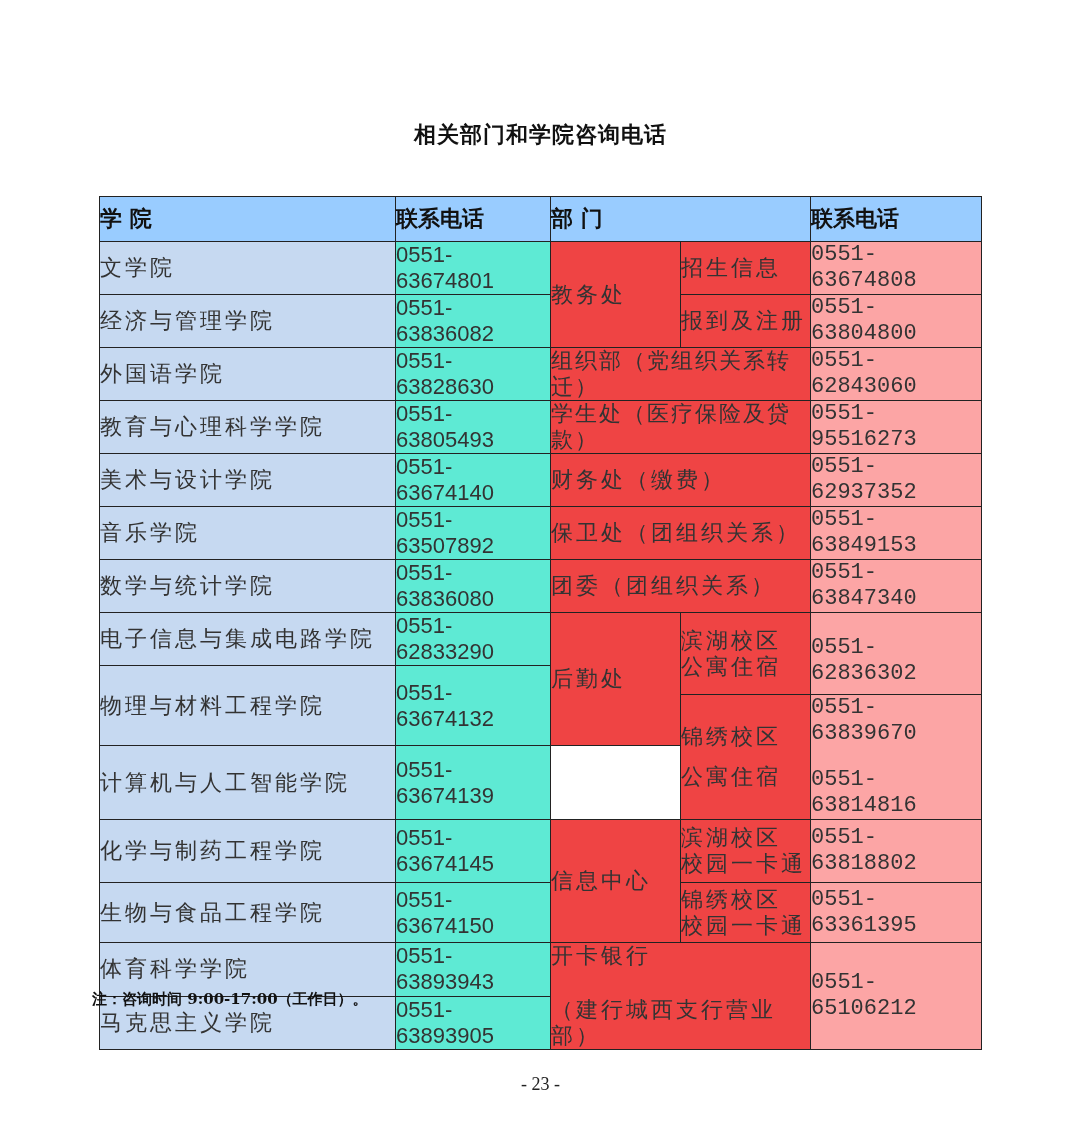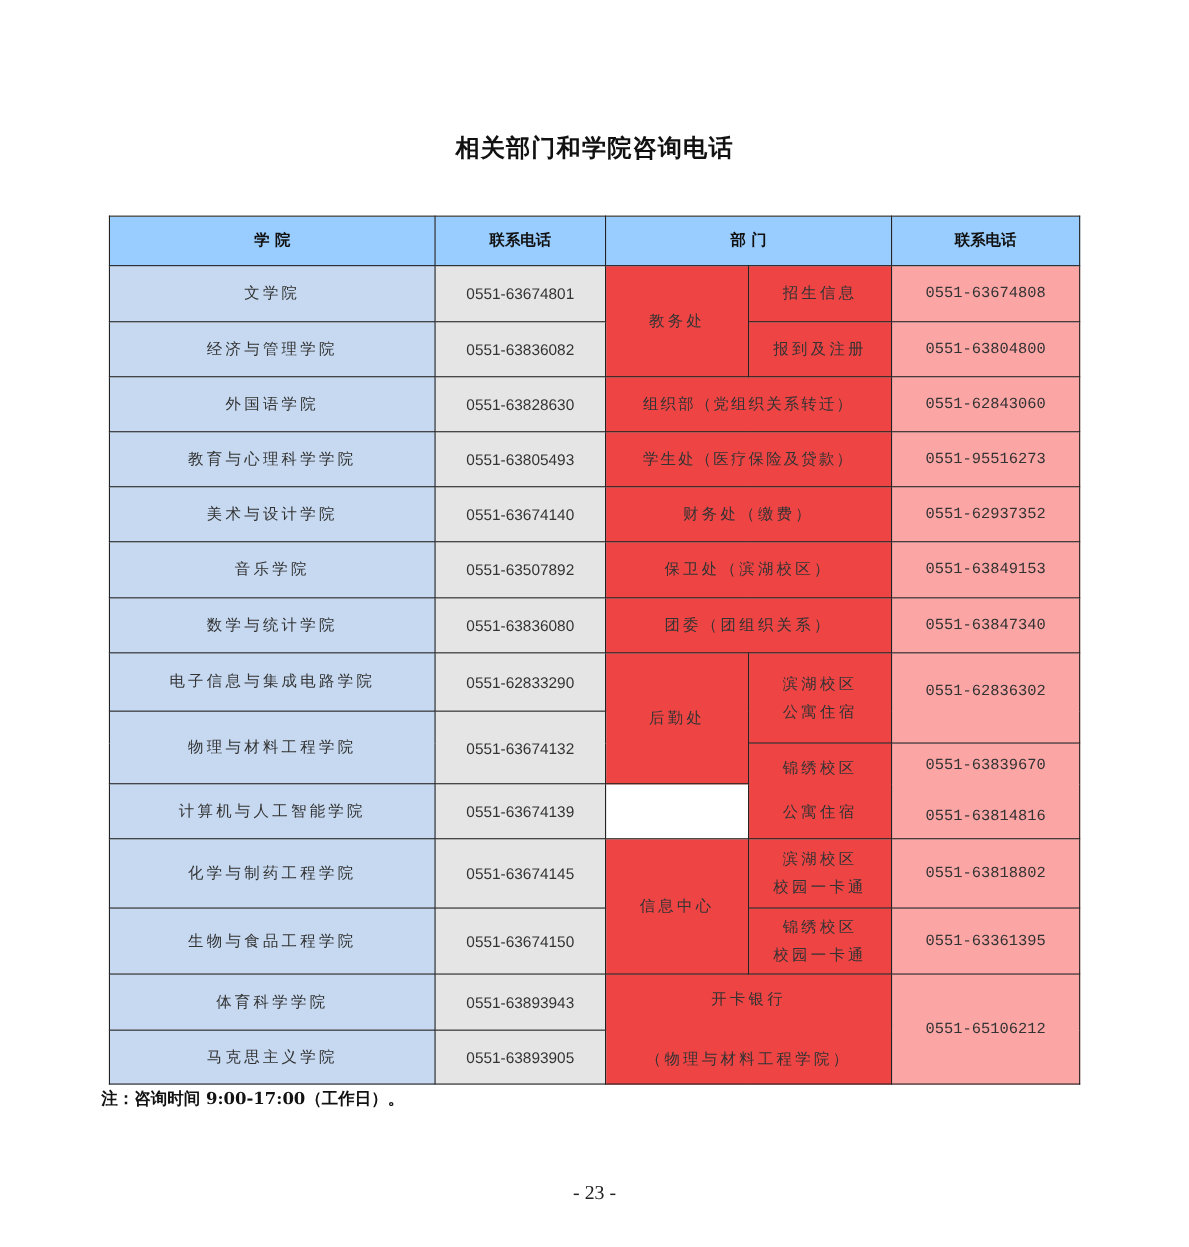--- a/index.html
+++ b/index.html
@@ -1,22 +1,22 @@
 <!DOCTYPE html>
 <html><head>
 <meta charset="utf-8">
 <style>
   html, body { margin: 0; padding: 0; background: #ffffff; }
   body { width: 1081px; height: 1134px; position: relative; overflow: hidden; font-family: "DejaVu Sans", sans-serif; color: #222; }
   .title { position: absolute; left: 0; width: 1081px; top: 120px; text-align: center; font-family: "DejaVu Serif", serif; font-weight: bold; font-size: 22px; color: #111; letter-spacing: 1px; }
   table.grid { position: absolute; left: 99px; top: 196px; border-collapse: collapse; table-layout: fixed; }
-  table.grid td, table.grid th { border: 1.5px solid #222; text-align: center; vertical-align: middle; padding: 0; font-size: 14px; line-height: 26px; }
+  table.grid td, table.grid th { border: 1.5px solid #222; text-align: left; vertical-align: middle; padding: 0; font-size: 22px; line-height: 26px; }
   th { background: #99ccff; font-weight: bold; height: 44px; font-size: 18px; color: #111; }
   td.c { background: #c6d9f1; letter-spacing: 3px; color: #333; }
-  td.p { background: #e5e5e5; font-family: "Liberation Sans", sans-serif; font-size: 19px; color: #333; }
+  td.p { background: #5eead4; font-family: "Liberation Sans", sans-serif; font-size: 19px; color: #333; }
   td.d { background: #ef4444; letter-spacing: 3px; color: #333; }
   td.dp { background: #fca5a5; font-family: Liberation Mono, monospace; font-size: 19px; color: #333; }
   .note { position: absolute; left: 92px; top: 990px; font-size: 15px; font-weight: bold; font-family: "DejaVu Serif", serif; color: #111; }
   .page { position: absolute; left: 0; width: 1081px; top: 1028px; text-align: center; font-family: "Liberation Serif", serif; font-size: 18px; color: #222; margin-top: 46px; }
 </style>
 </head>
 <body>
 
 <div class="title">相关部门和学院咨询电话</div>
 
@@ -63,21 +63,21 @@
   </tr>
   <tr style="height:50px">
     <td class="c">美术与设计学院</td>
     <td class="p">0551-63674140</td>
     <td class="d" colspan="2">财务处（缴费）</td>
     <td class="dp">0551-62937352</td>
   </tr>
   <tr style="height:51px">
     <td class="c">音乐学院</td>
     <td class="p">0551-63507892</td>
-    <td class="d" colspan="2">保卫处（滨湖校区）</td>
+    <td class="d" colspan="2">保卫处（团组织关系）</td>
     <td class="dp">0551-63849153</td>
   </tr>
   <tr style="height:50px">
     <td class="c">数学与统计学院</td>
     <td class="p">0551-63836080</td>
     <td class="d" colspan="2">团委（团组织关系）</td>
     <td class="dp">0551-63847340</td>
   </tr>
 
   <tr style="height:53px">
@@ -127,21 +127,21 @@
       <div>校园一卡通</div>
     </td>
     <td class="dp">0551-63361395</td>
   </tr>
 
   <tr style="height:51px">
     <td class="c">体育科学学院</td>
     <td class="p">0551-63893943</td>
     <td class="d" colspan="2" rowspan="2">
       <div style="margin-bottom:28px">开卡银行</div>
-      <div>（物理与材料工程学院）</div>
+      <div>（建行城西支行营业部）</div>
     </td>
     <td class="dp" rowspan="2">0551-65106212</td>
   </tr>
   <tr style="height:49px">
     <td class="c">马克思主义学院</td>
     <td class="p">0551-63893905</td>
   </tr>
 </tbody>
   </table>
 

